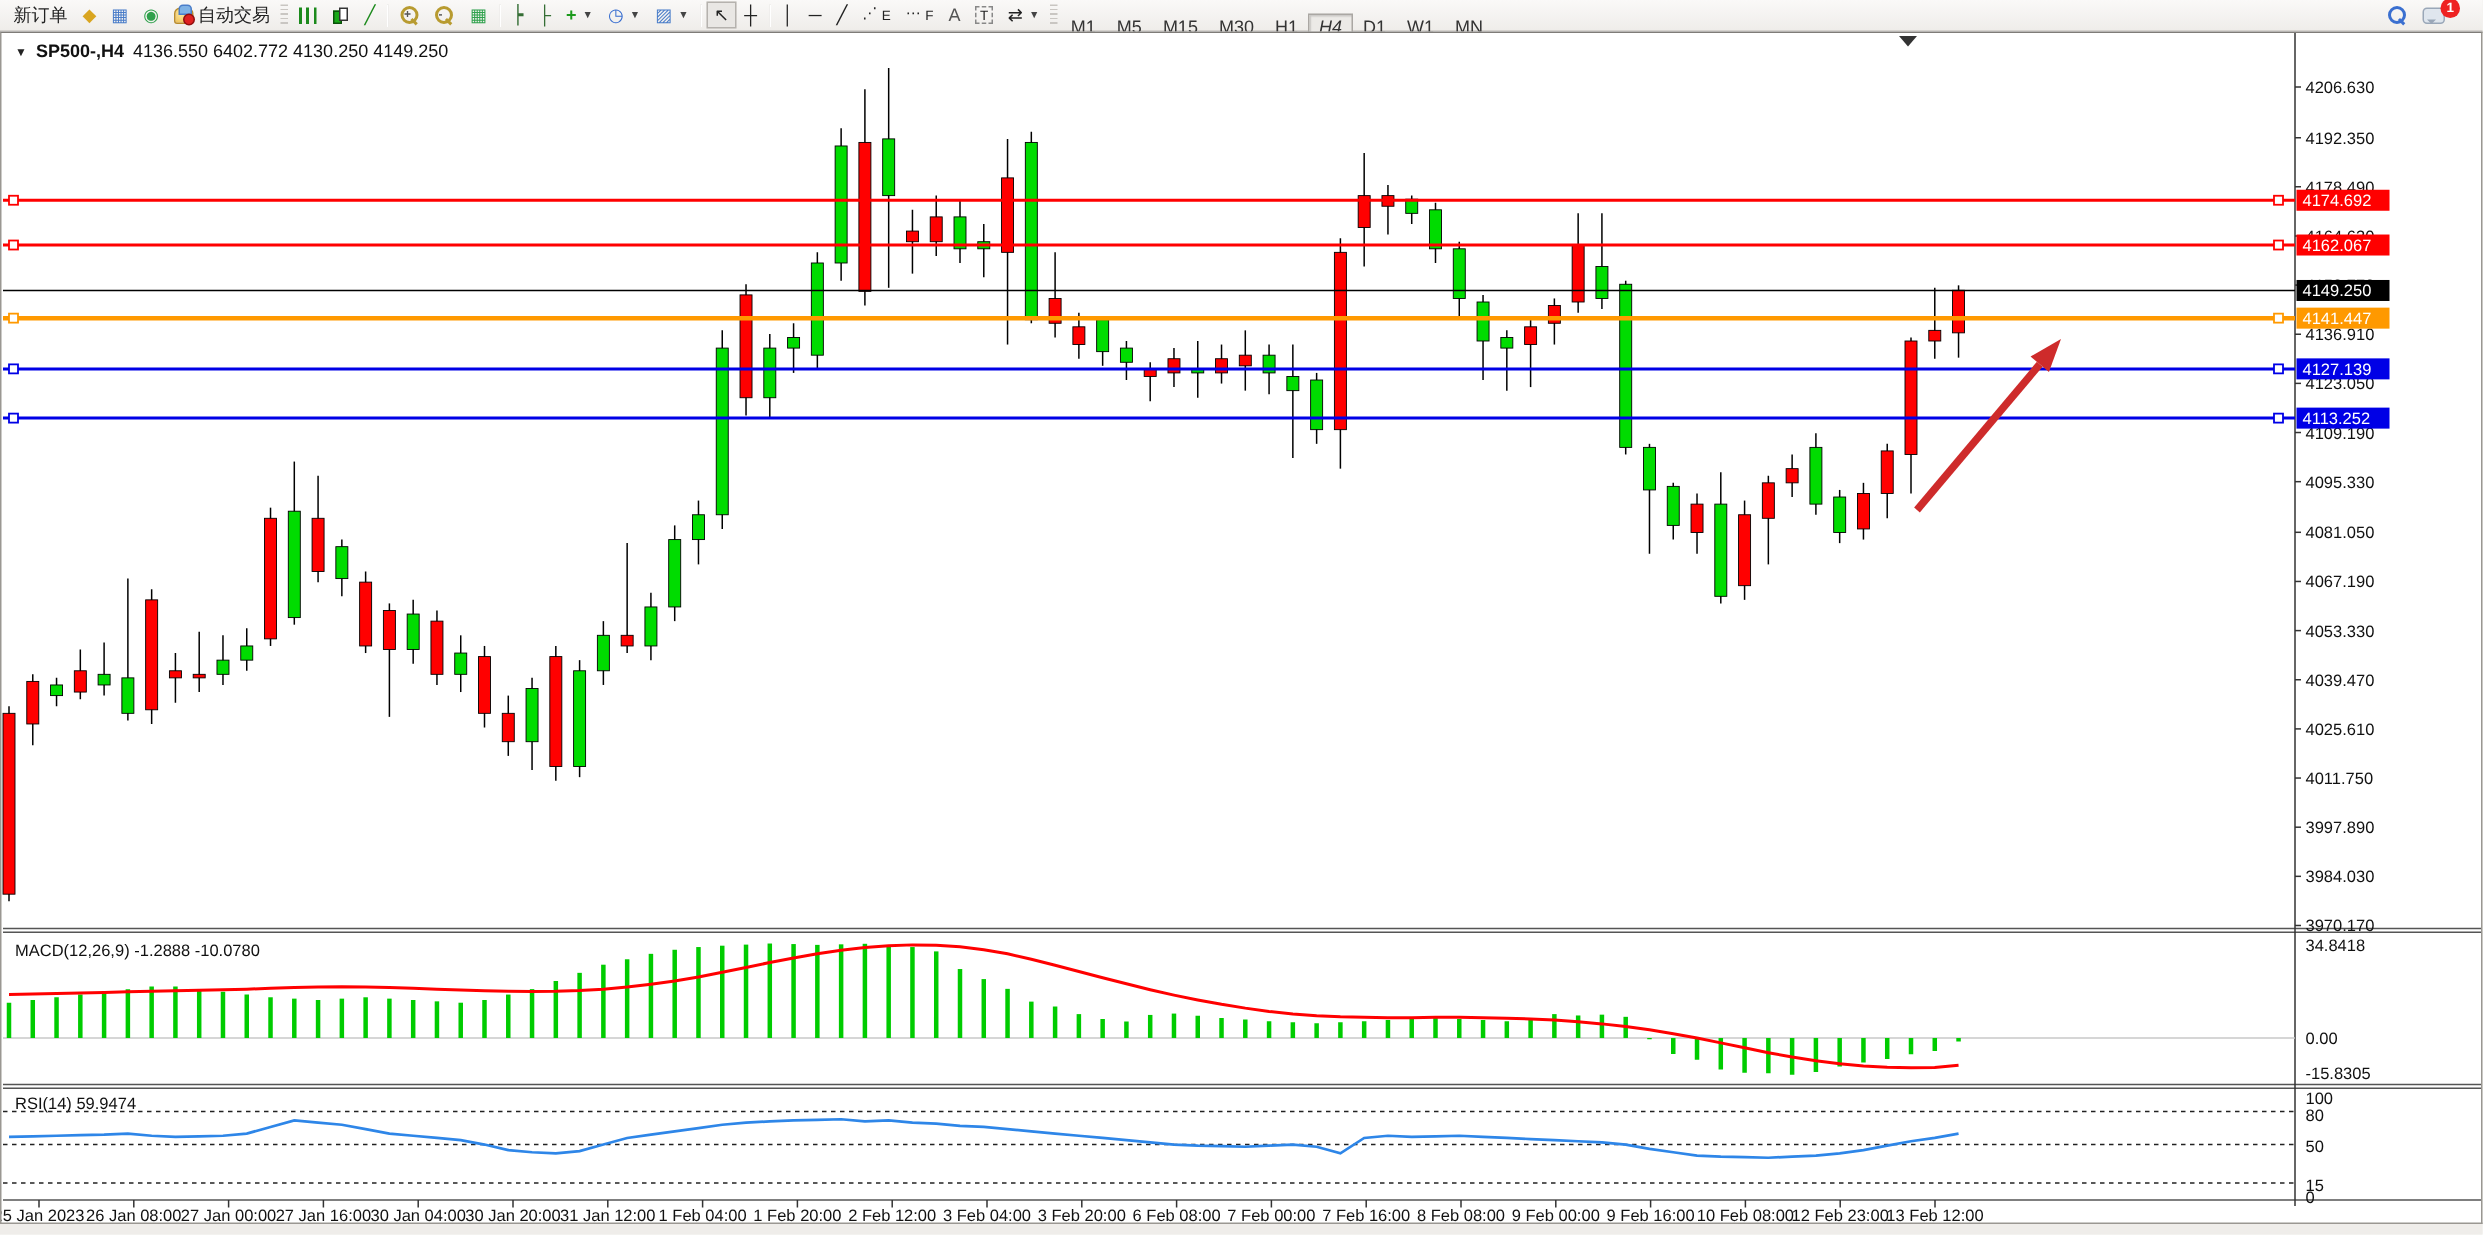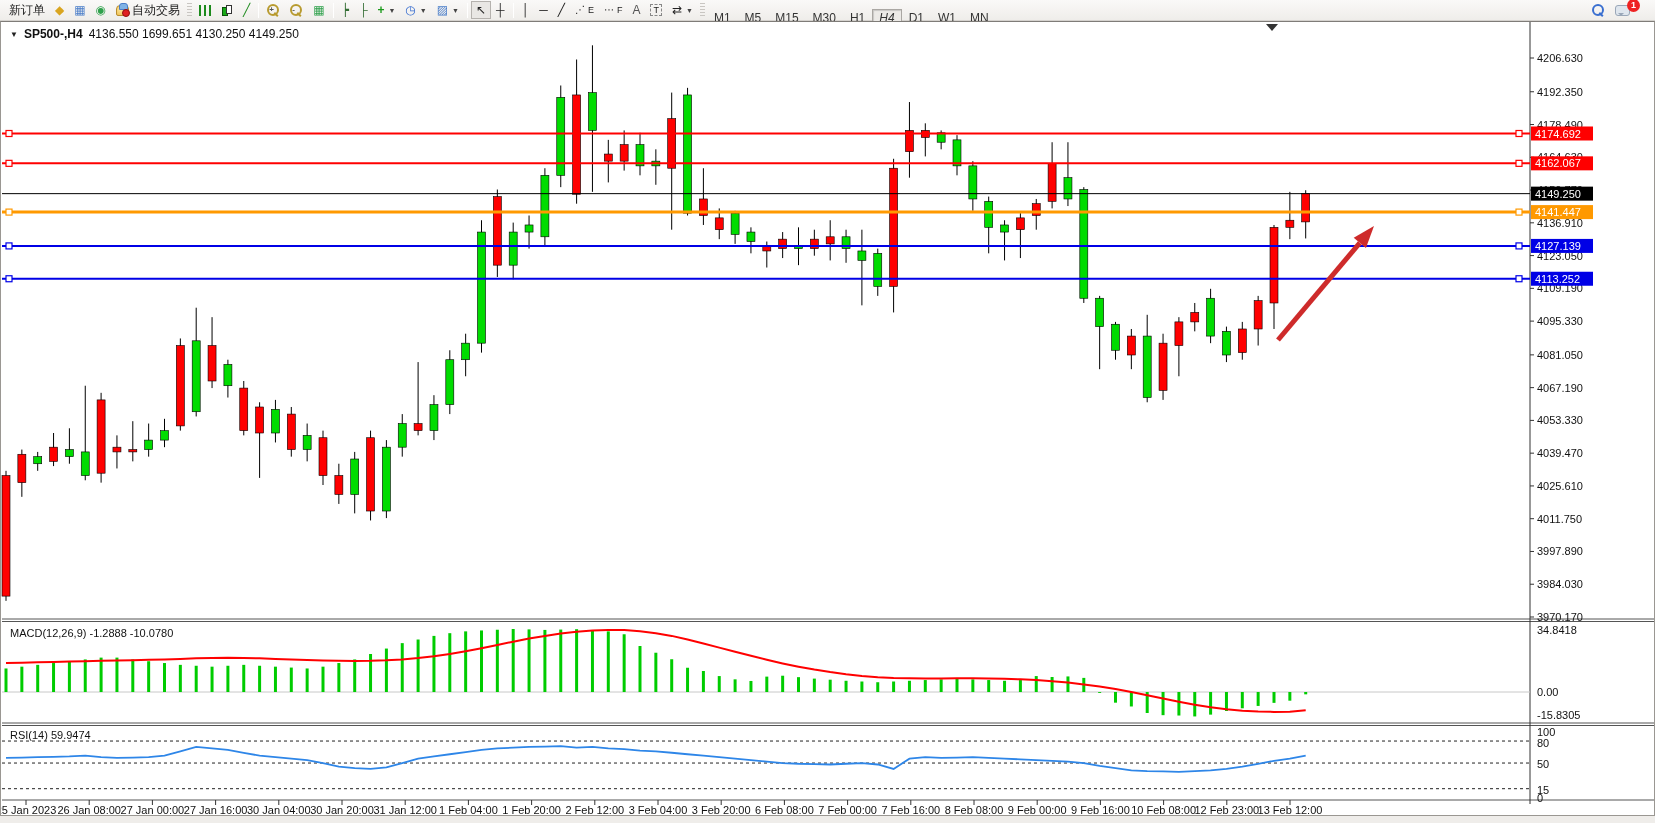--- a/index.html
+++ b/index.html
@@ -174,21 +174,21 @@
   <div class="tbtn">
     <span class="chat"></span>
     <span class="badge">1</span>
   </div>
 </div>
 
 <div class="chartwin">
   <div class="caption">
     <span class="tri">▼</span>
     <span style="font-weight:bold;">SP500-,H4</span>
-    <span>4136.550 1699.651 4130.250 4149.250</span>
+    <span>4136.550 6402.772 4130.250 4149.250</span>
   </div>
   <svg id="chart" width="1653" height="793" viewBox="1 21 1653 793">
 
     <text x="10" y="636" font-size="11" fill="#111">MACD(12,26,9) -1.2888 -10.0780</text>
     <text x="10" y="738" font-size="11" fill="#111">RSI(14) 59.9474</text>
   <line x1="2" y1="618" x2="1655" y2="618" stroke="#555" stroke-width="1"></line>
       <line x1="2" y1="620.5" x2="1655" y2="620.5" stroke="#555" stroke-width="1"></line>
       <line x1="2" y1="722" x2="1655" y2="722" stroke="#555" stroke-width="1"></line>
       <line x1="2" y1="724.5" x2="1655" y2="724.5" stroke="#555" stroke-width="1"></line>
       <line x1="2" y1="799" x2="1655" y2="799" stroke="#555" stroke-width="1"></line>

